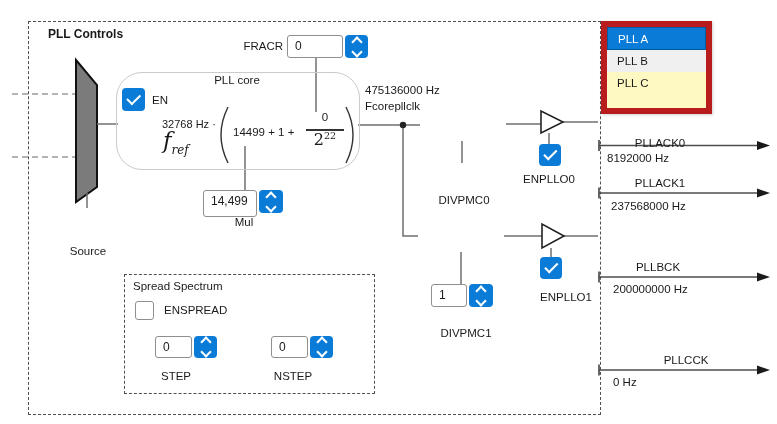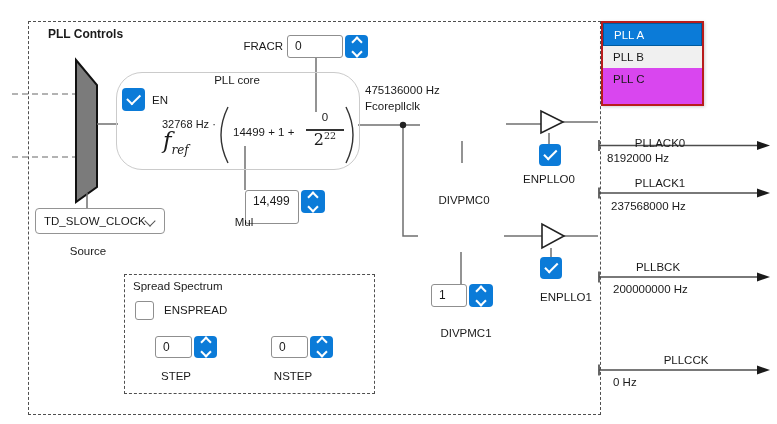--- a/index.html
+++ b/index.html
@@ -33,22 +33,22 @@
   
   .dropdown{position:absolute;left:35px;top:208px;width:130px;height:26px;background:#fff;
             border:1.2px solid #949494;border-radius:4px;display:flex;align-items:center;
             font-size:11.5px;padding-left:8px;box-sizing:border-box;z-index:3;cursor:pointer;}
   .dd-chev{position:absolute;right:10px;top:8px;width:7px;height:7px;border:solid #555;
            border-width:0 1.5px 1.5px 0;transform:rotate(45deg);}
   
   .spread-box{position:absolute;left:124px;top:274px;width:249px;height:118px;
               border:1.5px dashed #4f4f4f;z-index:2;}
   
-  .pll-list{position:absolute;left:601px;top:21px;width:99px;height:81px;background:#d946ef;
-            border:2px solid #b91c1c;box-shadow:1px 1px 3px rgba(0,0,0,0.18);z-index:5;}
+  .pll-list{position:absolute;left:601px;top:21px;width:99px;height:81px;background:#fef9c3;
+            border:6px solid #b91c1c;box-shadow:1px 1px 3px rgba(0,0,0,0.18);z-index:5;}
   .pll-item{height:22px;display:flex;align-items:center;padding-left:10px;font-size:11.5px;cursor:pointer;}
   .pll-item.sel{background:var(--accent,#0b7bd8);color:#fff;border:1px solid #005a9e;height:21px;}
   .pll-item.alt{background:#f0f0f0;}
   
   .formula-txt{position:absolute;font-size:11.5px;white-space:nowrap;z-index:3;}
   .fref{position:absolute;left:163px;top:127px;font-family:"DejaVu Serif",serif;
         font-style:italic;font-size:23px;z-index:3;}
   .fref sub{font-size:12px;}
   .frac-bar{position:absolute;left:306px;top:129px;width:38px;height:1.6px;background:#333;z-index:3;}
   .denom{position:absolute;left:325px;top:130px;transform:translateX(-50%);
@@ -129,32 +129,28 @@
   <div class="lbl r" style="left:283px;top:40px;">FRACR</div>
   <div class="spin" style="left:287px;top:35px;">
     <div class="val" style="width:56px;height:23px;">0</div>
     <div class="btn" style="width:23px;height:23px;">
       <span class="chv up"></span>
       <span class="chv down"></span>
     </div>
   </div>
 
   <div class="spin" style="left:203px;top:190px;">
-    <div class="val" style="width:54px;height:34px;margin-left:42px;">14,499</div>
+    <div class="val" style="width:54px;height:27px;">14,499</div>
     <div class="btn" style="width:24px;height:23px;">
       <span class="chv up"></span>
       <span class="chv down"></span>
     </div>
   </div>
   <div class="lbl c" style="left:244px;top:216px;">Mul</div>
 
-  <div class="dropdown">
-    <span>TD_SLOW_CLOCK</span>
-    <span class="dd-chev"></span>
-  </div>
   <div class="lbl c" style="left:88px;top:245px;">Source</div>
 
   <div class="spread-box"></div>
   <div class="lbl" style="left:133px;top:280px;">Spread Spectrum</div>
   <div class="cb unchecked" style="left:135px;top:301px;width:19px;height:19px;"></div>
   <div class="lbl" style="left:164px;top:304px;">ENSPREAD</div>
   <div class="spin" style="left:155px;top:336px;">
     <div class="val" style="width:37px;height:22px;">0</div>
     <div class="btn" style="width:23px;height:22px;">
       <span class="chv up"></span>

